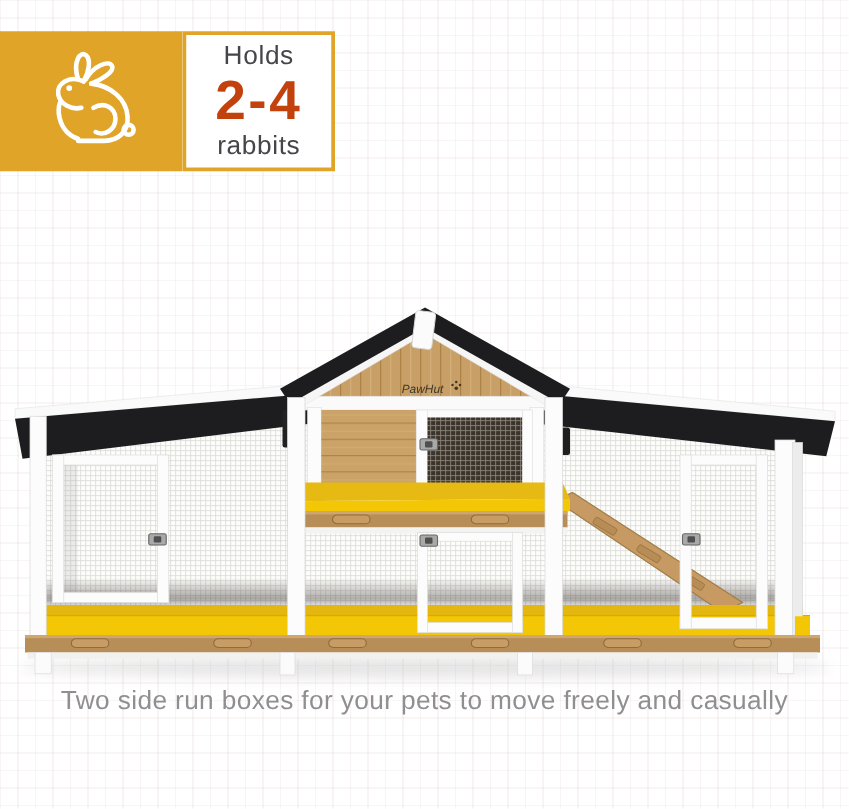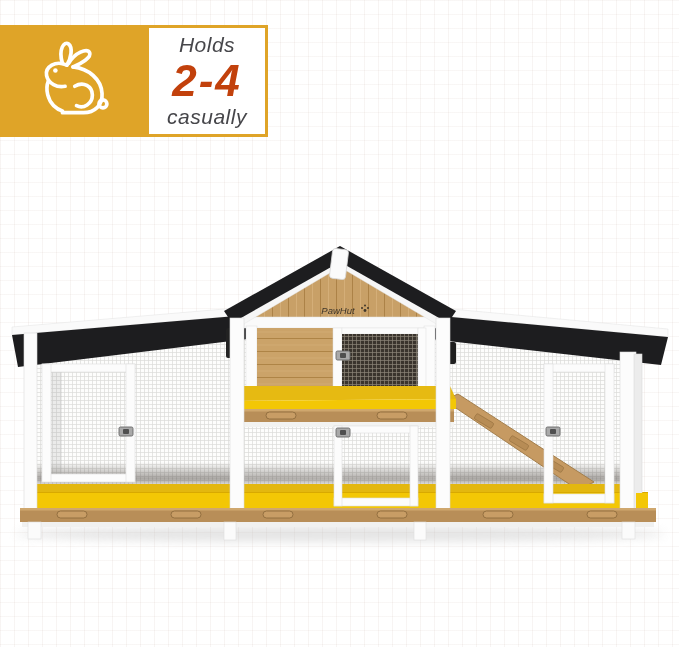--- a/index.html
+++ b/index.html
@@ -7,21 +7,21 @@
   .canvas{position:relative;width:679px;height:647px;background:#ffffff;overflow:hidden;}
   .bg-grid{position:absolute;inset:0;pointer-events:none;
     background-image:
       repeating-linear-gradient(to right, rgba(205,184,176,0.15) 0 1px, transparent 1px 14px),
       repeating-linear-gradient(to bottom, rgba(205,184,176,0.12) 0 1px, transparent 1px 14px);}
   
   .badge{position:absolute;left:0;top:25px;height:112px;display:flex;}
   .badge-icon-box{width:146px;height:112px;background:#DFA428;display:flex;align-items:center;justify-content:center;}
   .badge-icon-box svg{width:88px;height:88px;}
   .badge-text-box{width:116px;height:106px;background:#ffffff;border:3px solid #DFA428;
-    display:flex;flex-direction:column;align-items:center;justify-content:center;line-height:1.08;font-style:italic;}
+    display:flex;flex-direction:column;align-items:center;justify-content:center;line-height:1.08;}
   .holds,.rabbits{font-size:21px;color:#46464a;letter-spacing:0.5px;}
   .capacity{font-size:44px;font-weight:bold;color:#c2410c;letter-spacing:2px;margin:1px 0;}
   
   .heading-wrap{position:absolute;left:290px;top:58px;width:380px;text-align:center;}
   .heading-wrap h1{margin:0;font-size:31px;font-weight:bold;color:#D8A52F;letter-spacing:0.5px;white-space:nowrap;}
   .heading-underline{height:3px;width:266px;background:#E8CB7F;margin:11px 0 0 12px;}
   
   .photo{position:absolute;left:0;top:238px;width:679px;height:312px;}
   .photo svg{display:block;width:679px;height:312px;}
   .photo text{font-family:"Liberation Sans", sans-serif;}
@@ -46,21 +46,21 @@
           <path d="M50 34 C 68 36, 82 48, 83 64 C 84 78, 74 86, 62 86 L 38 86"></path>
           <path d="M52 56 C 62 50, 72 56, 72 66 C 72 76, 62 82, 54 78"></path>
           <circle cx="84" cy="76" r="4.5"></circle>
           <circle cx="30" cy="38" r="2.6" fill="#ffffff" stroke="none"></circle>
         </g>
       </svg>
     </div>
     <div class="badge-text-box">
       <div class="holds">Holds</div>
       <div class="capacity">2-4</div>
-      <div class="rabbits">casually</div>
+      <div class="rabbits">rabbits</div>
     </div>
   </div>
 
 
   <div class="photo">
     <svg viewBox="0 238 679 312">
       <defs>
         <pattern id="mesh" width="4" height="4" patternUnits="userSpaceOnUse">
           <rect width="4" height="4" fill="#fdfdfc"></rect>
           <path d="M0 0.5 H4 M0.5 0 V4" stroke="#dbdbd8" stroke-width="0.7"></path>
@@ -220,13 +220,14 @@
       <g fill="#fbfbfb" stroke="#dddddd" stroke-width="0.6">
         <rect x="22" y="522" width="632" height="5" fill="#f1f1f0" stroke="none"></rect>
         <rect x="28" y="522" width="13" height="17"></rect>
         <rect x="224" y="522" width="12" height="18"></rect>
         <rect x="414" y="522" width="12" height="18"></rect>
         <rect x="622" y="522" width="13" height="17"></rect>
       </g>
     </svg>
   </div>
 
+  <p class="caption">Two side run boxes for your pets to move freely and casually</p>
 </div>
 
 </body></html>

